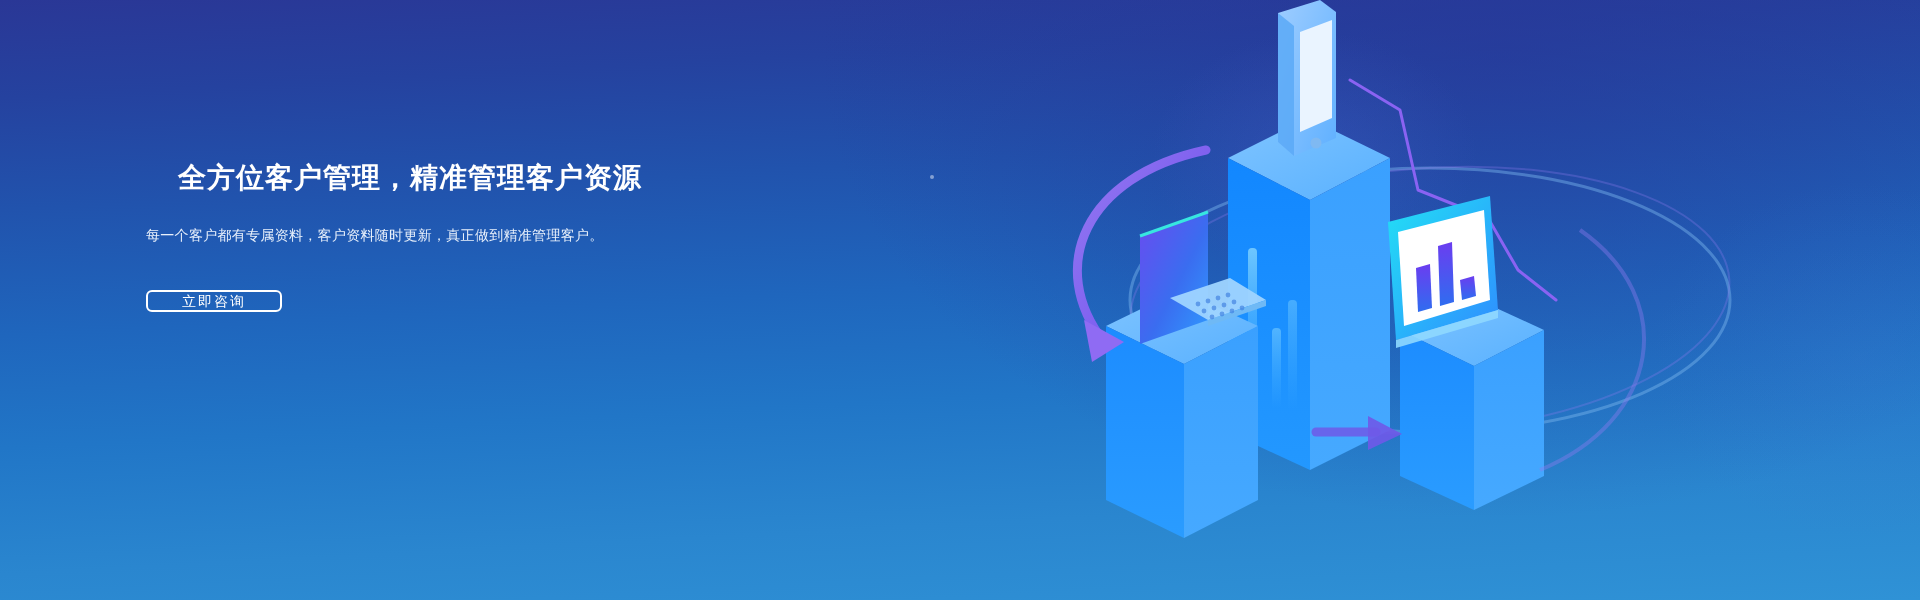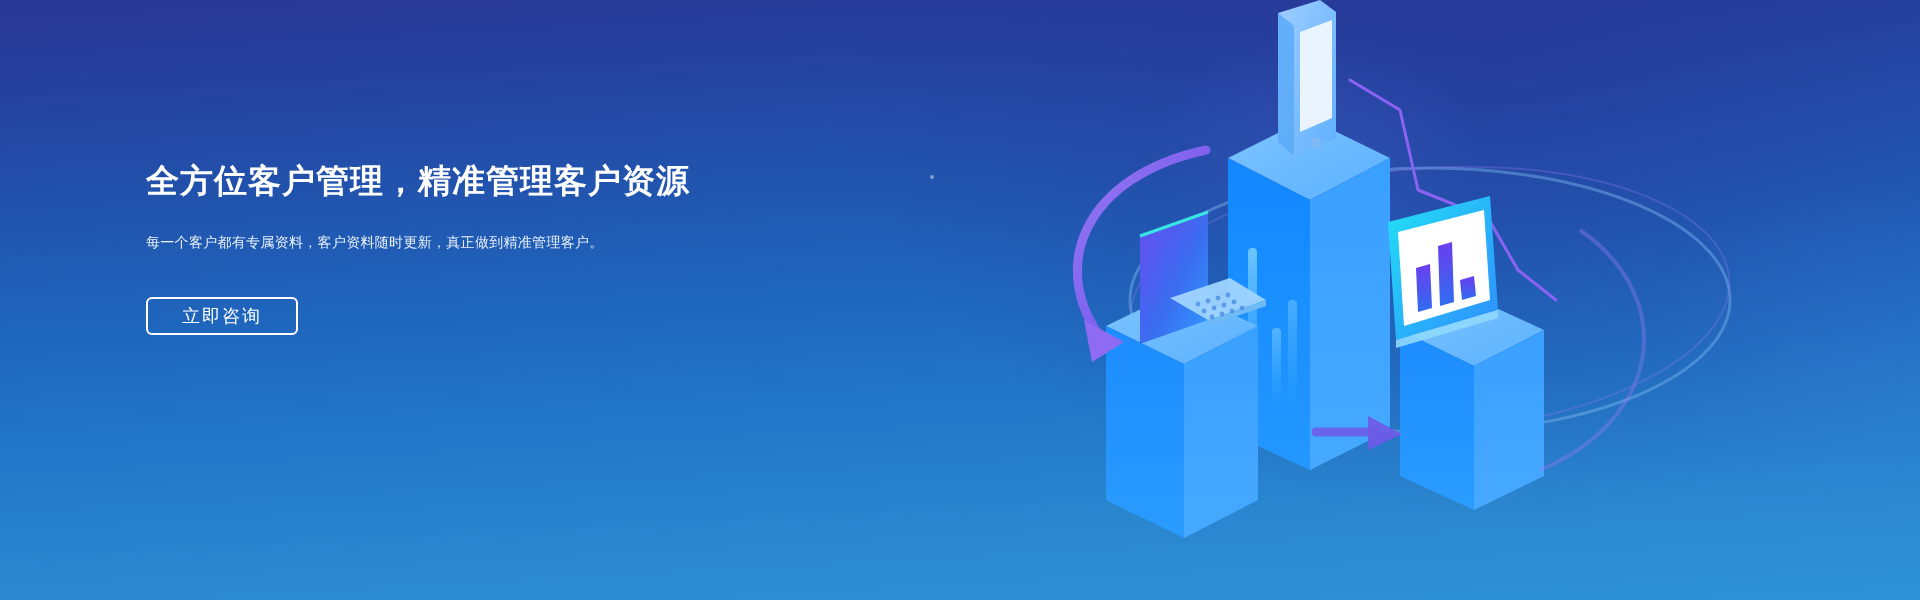--- a/index.html
+++ b/index.html
@@ -45,43 +45,44 @@
     background:rgba(255,255,255,0.45);
   }
 
   
   .copy {
     position:absolute;
     left:146px; top:160px;
     width:620px;
   }
   .headline {
-    font-size:33px;
+    font-size:28px;
     font-weight:bold;
     color:#ffffff;
     letter-spacing:1px;
     line-height:1.3;
     white-space:nowrap;
+    margin-left:32px;
   }
   .subcopy {
     margin-top:28px;
     font-size:14px;
     color:#e8f0fb;
     line-height:1.65;
     width:585px;
     letter-spacing:0.3px;
   }
   .cta {
     display:inline-block;
     margin-top:43px;
-    padding:8px 34px;
+    padding:2px 34px;
     border:2px solid #ffffff;
     border-radius:6px;
     color:#ffffff;
-    font-size:18px;
+    font-size:14px;
     letter-spacing:2px;
     background:transparent;
     cursor:pointer;
     line-height:1;
   }
 
   
   .art {
     position:absolute;
     right:0; top:0;

